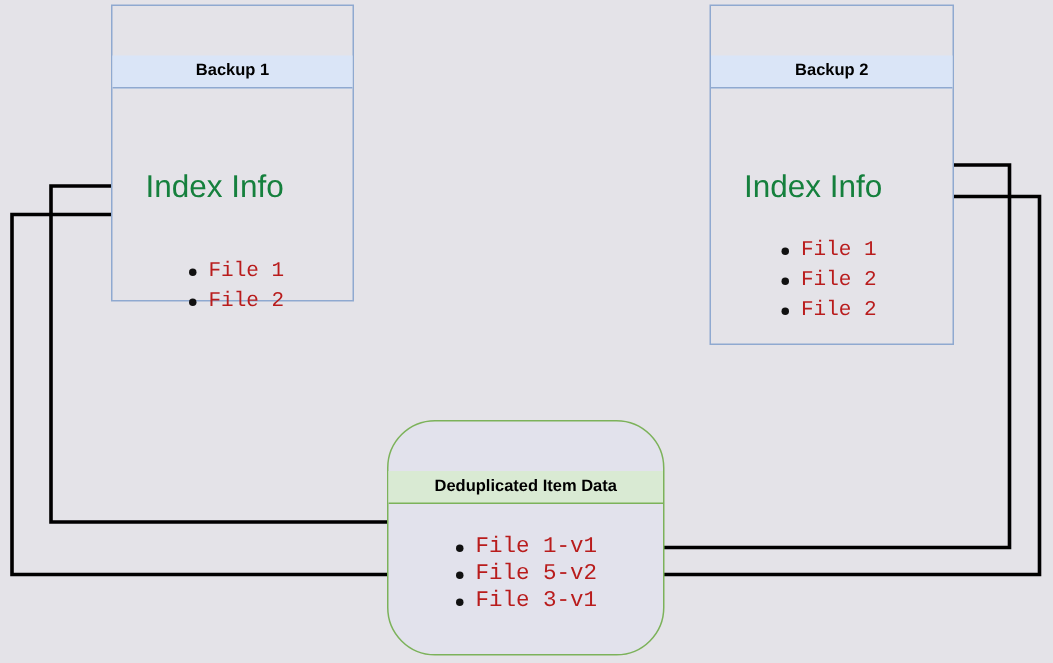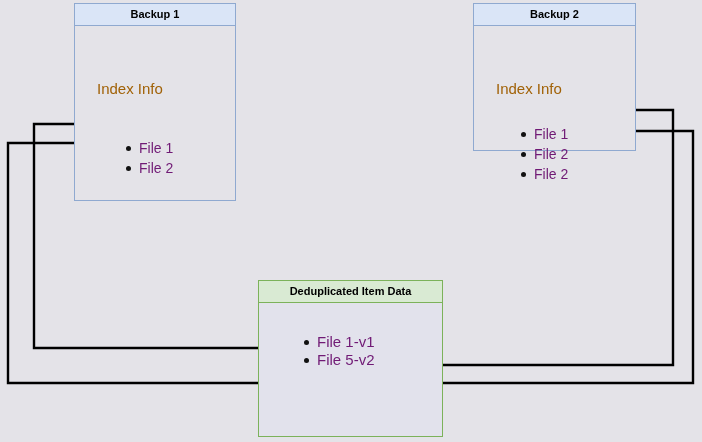--- a/index.html
+++ b/index.html
@@ -37,48 +37,50 @@
   .node-header {
     box-sizing: border-box;
     height: 22px;
     line-height: 21px;
     text-align: center;
     font-weight: bold;
     font-size: 11px;
     color: #000;
     background: #dae5f7;
     border-bottom: 1px solid #8fa9d0;
+    margin-top: 33px;
   }
   .node.green .node-header {
     background: #d9ead3;
     border-bottom: 1px solid #7cb25a;
   }
   .node-body {
     position: relative;
     height: calc(100% - 22px);
   }
   .index-label {
     position: absolute;
-    font-size: 15px;
-    color: #a16207;
+    font-size: 21px;
+    color: #15803d;
     white-space: nowrap;
   }
   .file-list {
     position: absolute;
     margin: 0;
     padding: 0;
     list-style: none;
   }
   .file-list li {
     position: relative;
     font-size: 14px;
-    color: #701a75;
+    color: #b91c1c;
     line-height: 20px;
     padding-left: 16px;
     white-space: nowrap;
+    font-family: Liberation Mono, monospace;
   }
   .file-list li::before {
     content: "";
     position: absolute;
     left: 3px;
     top: 8px;
     width: 5px;
     height: 5px;
     border-radius: 50%;
     background: #111;
@@ -116,35 +118,36 @@
     <div class="node-header">Backup 1</div>
     <div class="node-body">
       <div class="index-label" style="left:22px; top:54px;">Index Info</div>
       <ul class="file-list" style="left:48px; top:112px;">
         <li>File 1</li>
         <li>File 2</li>
       </ul>
     </div>
   </div>
 
-  <div class="node blue" style="left:473px; top:3px; width:163px; height:148px;">
+  <div class="node blue" style="left:473px; top:3px; width:163px; height:227px;">
     <div class="node-header">Backup 2</div>
     <div class="node-body">
       <div class="index-label" style="left:22px; top:54px;">Index Info</div>
       <ul class="file-list" style="left:44px; top:98px;">
         <li>File 1</li>
         <li>File 2</li>
         <li>File 2</li>
       </ul>
     </div>
   </div>
 
-  <div class="node green" style="left:258px; top:280px; width:185px; height:157px;">
+  <div class="node green" style="left:258px; top:280px; width:185px; height:157px;border-radius:32px;">
     <div class="node-header">Deduplicated Item Data</div>
     <div class="node-body">
-      <ul class="file-list dedup" style="left:42px; top:30px;text-align:right;">
+      <ul class="file-list dedup" style="left:42px; top:20px;text-align:right;">
         <li>File 1-v1</li>
         <li>File 5-v2</li>
+        <li>File 3-v1</li>
       </ul>
     </div>
   </div>
 
 </div>
 
 </body></html>

